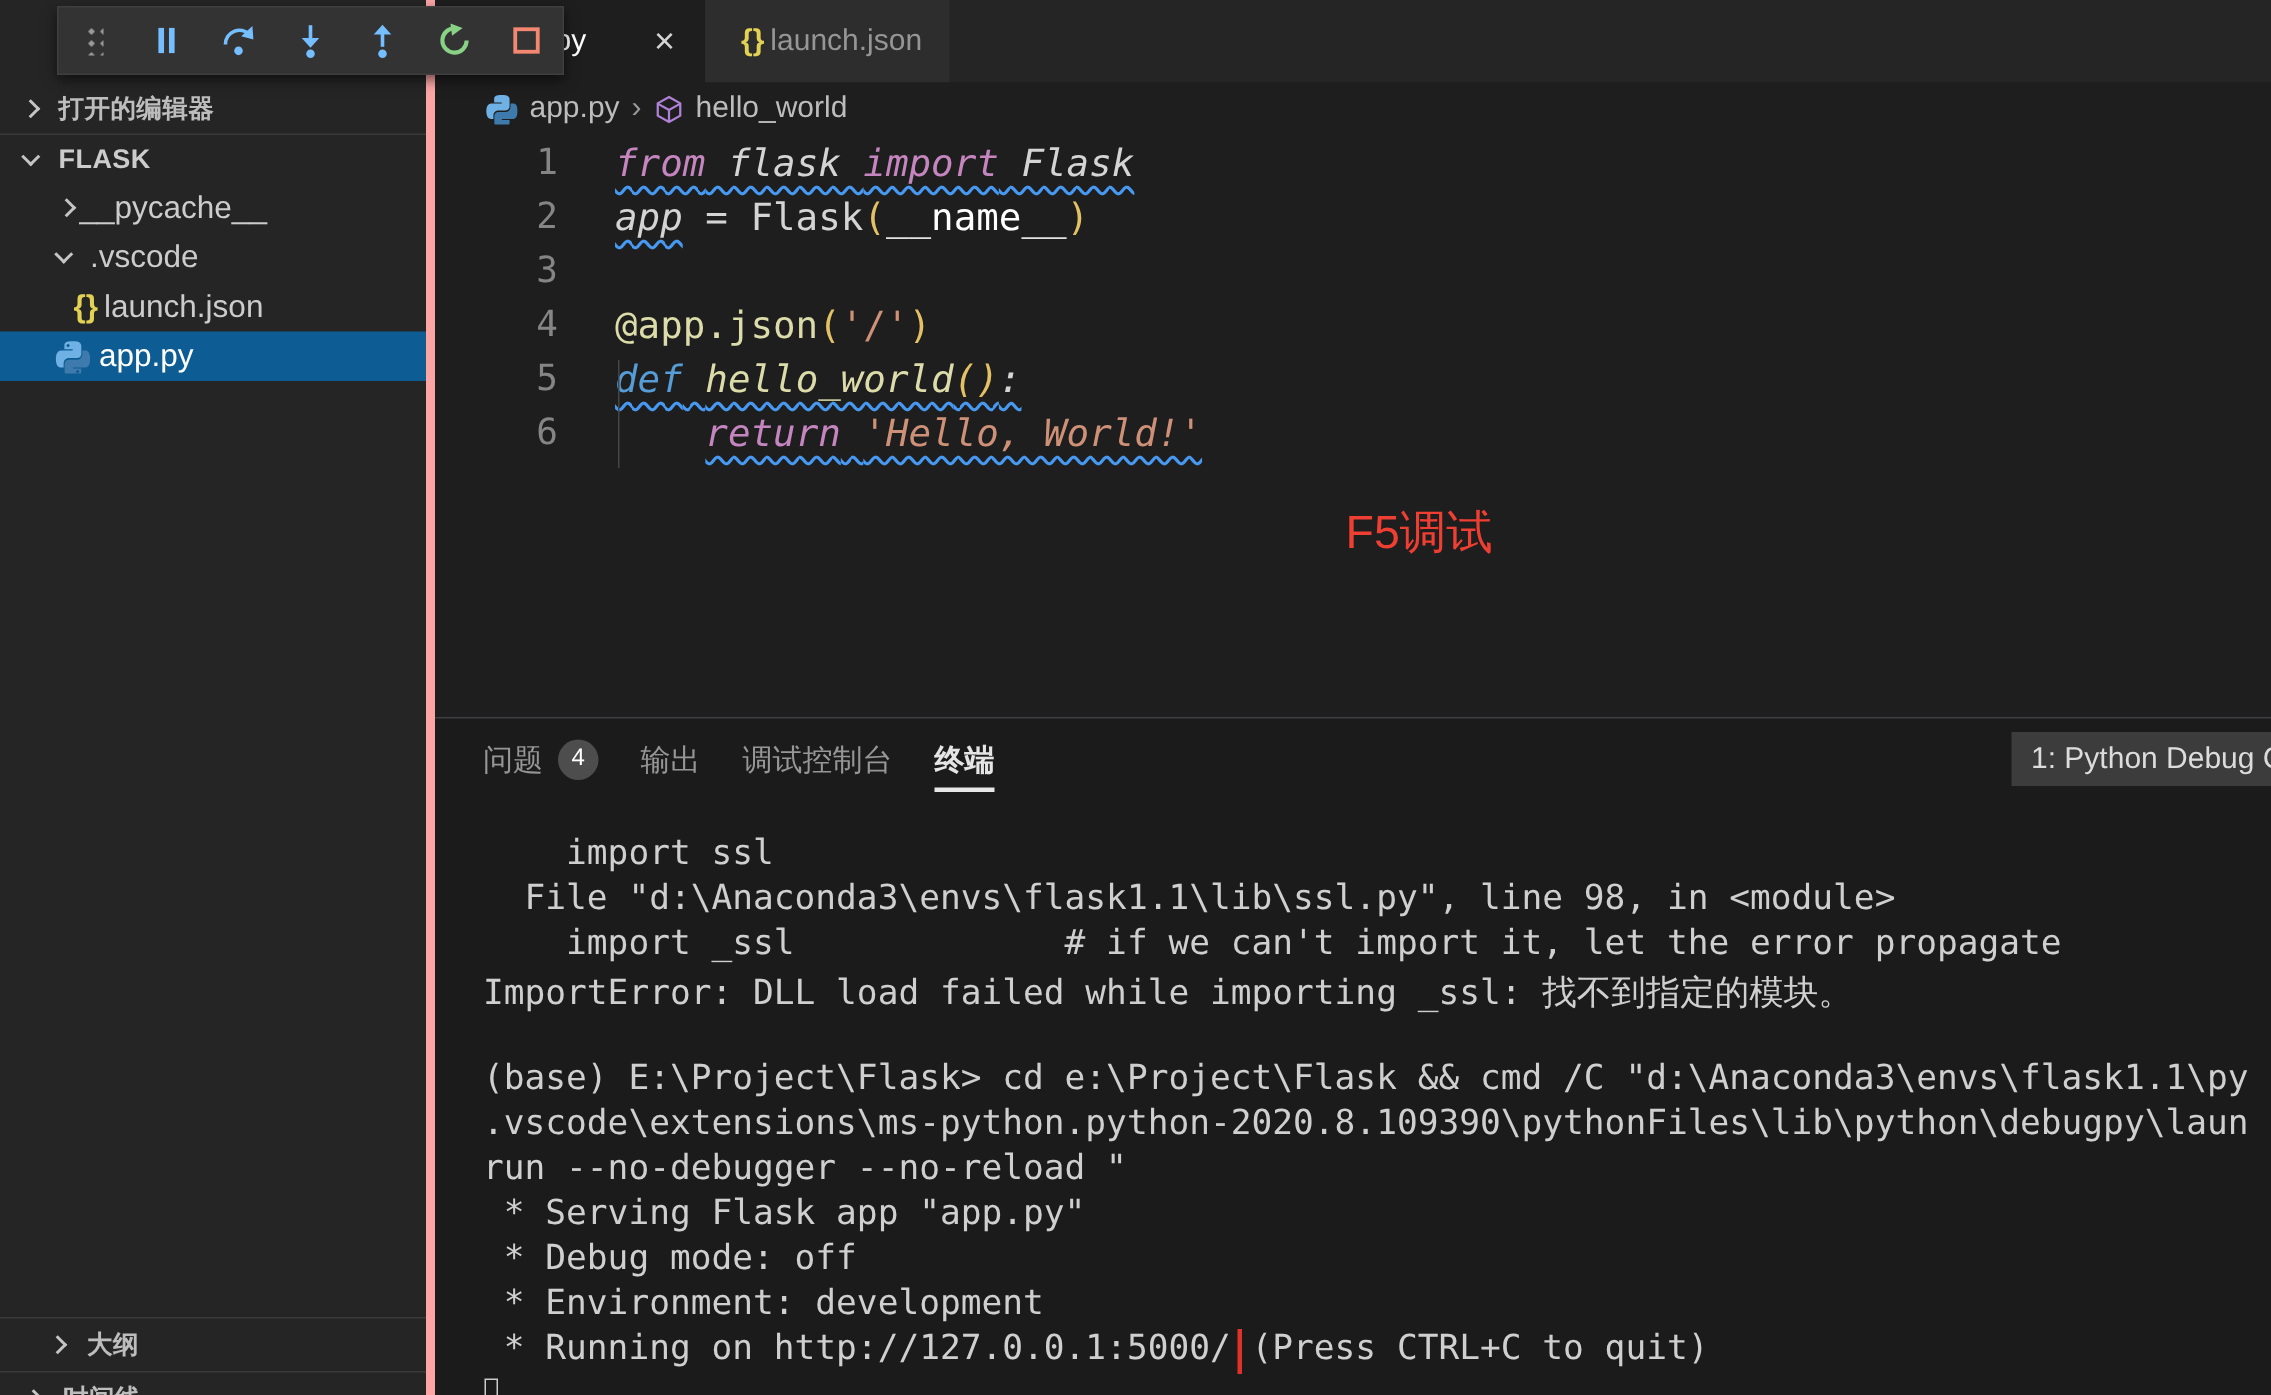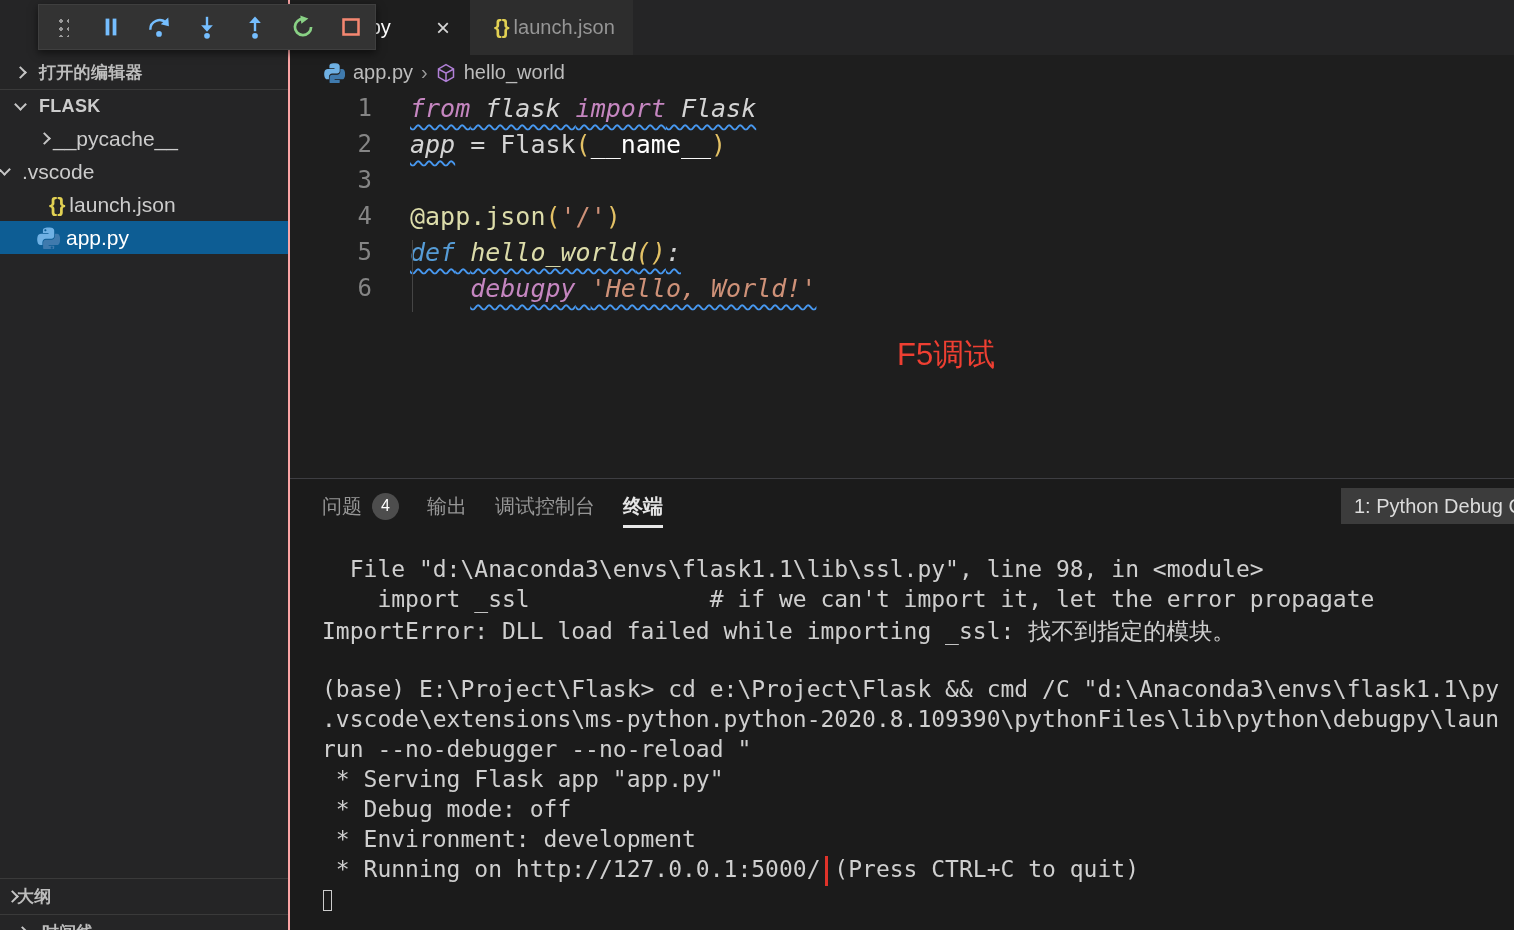--- a/index.html
+++ b/index.html
@@ -1,21 +1,21 @@
 <!DOCTYPE html>
 <html><head>
 <meta charset="utf-8">
 <style>
   * { box-sizing: border-box; margin: 0; padding: 0; }
   html,body { width:1514px; height:930px; overflow:hidden; background:#1e1e1e;
               font-family:"Liberation Sans","DejaVu Sans",sans-serif; }
 
   
   #sidebar { position:absolute; left:0; top:0; width:290px; height:930px;
-             background:#252526; color:#cccccc; border-right:2px solid #fca5a5; }
+             background:#252526; color:#cccccc; border-right:6px solid #fca5a5; }
   .side-row { display:flex; align-items:center; position:absolute; left:0; width:100%; }
   .sect-head { font-weight:bold; font-size:17px; color:#bdbdbd; letter-spacing:.3px; }
   .sep { position:absolute; left:0; width:100%; height:1px; background:#3a3a3a; }
   .chev { display:inline-block; width:9px; height:9px;
           border-right:2px solid #c5c5c5; border-bottom:2px solid #c5c5c5; flex:none; }
   .chev.right { transform:rotate(-45deg); }
   .chev.down  { transform:rotate(45deg); margin-top:-4px; }
   .tree-label { font-size:21px; color:#cccccc; white-space:nowrap; }
   .braces { color:#e2d153; font-weight:bold; font-size:21px; margin-right:4px; }
   .selected-row { background:#0d5d94; }
@@ -93,40 +93,40 @@
   <div class="side-row" style="top:90px; height:32px; padding-left:16px; gap:14px;">
     <span class="chev down"></span>
     <span class="sect-head" style="font-size:18px; color:#cccccc;">FLASK</span>
   </div>
 
   <div class="side-row" style="top:122px; height:33px; padding-left:40px; gap:4px;">
     <span class="chev right"></span>
     <span class="tree-label">__pycache__</span>
   </div>
 
-  <div class="side-row" style="top:155px; height:33px; gap:13px;">
+  <div class="side-row" style="top:155px; height:33px; padding-left:38px; gap:13px;">
     <span class="chev down"></span>
     <span class="tree-label">.vscode</span>
   </div>
 
   <div class="side-row" style="top:188px; height:33px; padding-left:49px;">
     <span class="braces">{}</span>
     <span class="tree-label">launch.json</span>
   </div>
 
   <div class="side-row selected-row" style="top:221px; height:33px; padding-left:37px; gap:6px;">
     <svg width="23" height="23" viewBox="0 0 48 48">
       <path fill="#6fb1e4" d="M23.8 3c-2 0-3.9.2-5.6.5-4.9.9-5.8 2.7-5.8 6v4.9h11.6v1.6H8.4c-3.4 0-6.3 2-7.2 5.9-1 4.4-1.1 7.2 0 11.8.8 3.4 2.8 5.9 6.1 5.9h4v-5.9c0-3.8 3.3-7.2 7.2-7.2h11.6c3.2 0 5.8-2.6 5.8-5.8V9.5c0-3.1-2.6-5.5-5.8-6-2-.3-4.1-.5-6.3-.5zm-6.3 3.8c1.2 0 2.2 1 2.2 2.2s-1 2.2-2.2 2.2-2.2-1-2.2-2.2 1-2.2 2.2-2.2z"></path>
       <path fill="#3f7aad" d="M37.3 15.9v5.6c0 4-3.4 7.4-7.2 7.4H18.5c-3.1 0-5.8 2.7-5.8 5.8v10.9c0 3.1 2.7 4.9 5.8 5.8 3.6 1.1 7.1 1.3 11.6 0 2.9-.8 5.8-2.5 5.8-5.8v-4.4H24.3v-1.6h17.4c3.4 0 4.6-2.3 5.8-5.9 1.2-3.6 1.2-7.1 0-11.8-.8-3.4-2.4-5.9-5.8-5.9h-4.4zM30.8 43c1.2 0 2.2 1 2.2 2.2s-1 2.2-2.2 2.2-2.2-1-2.2-2.2 1-2.2 2.2-2.2z"></path>
     </svg>
     <span class="tree-label">app.py</span>
   </div>
 
   <div class="sep" style="top:878px;"></div>
-  <div class="side-row" style="top:880px; height:33px; padding-left:8px; ">
+  <div class="side-row" style="top:880px; height:33px; padding-left:34px; gap:15px;">
     <span class="chev right"></span>
     <span class="sect-head">大纲</span>
   </div>
   <div class="sep" style="top:914px;"></div>
   <div class="side-row" style="top:917px; height:30px; padding-left:18px; gap:15px;">
     <span class="chev right"></span>
     <span class="sect-head">时间线</span>
   </div>
 </div>
 
@@ -213,21 +213,21 @@
   <div class="cline">
     <span class="ln">4</span>
     <span class="ctext"><span class="t-fn">@app.json</span><span class="t-gold">(</span><span class="t-str">'/'</span><span class="t-gold">)</span></span>
   </div>
   <div class="cline">
     <span class="ln">5</span>
     <span class="ctext"><span class="sq"><span class="t-blue">def</span><span class="t-plain"> </span><span class="t-fn">hello_world</span><span class="t-gold">()</span><span class="t-plain">:</span></span></span>
   </div>
   <div class="cline">
     <span class="ln">6</span>
-    <span class="ctext"><span class="t-plain">    </span><span class="sq"><span class="t-pink">debugpy</span><span class="t-plain"> </span><span class="t-str">'Hello, World!'</span></span></span>
+    <span class="ctext"><span class="t-plain">    </span><span class="sq"><span class="t-pink">return</span><span class="t-plain"> </span><span class="t-str">'Hello, World!'</span></span></span>
   </div>
   <div id="indent-guide"></div>
 </div>
 
 <div id="annotation">F5调试</div>
 
 <div id="panel">
   <div id="panel-tabs">
     <div class="ptab">
       <span>问题</span>
@@ -242,20 +242,21 @@
     <div class="ptab active">
       <span>终端</span>
     </div>
   </div>
 
   <div id="debug-dropdown">
     <span>1: Python Debug C</span>
   </div>
 
   <div id="terminal">
+    <div class="tline">    import ssl</div>
     <div class="tline">  File "d:\Anaconda3\envs\flask1.1\lib\ssl.py", line 98, in &lt;module&gt;</div>
     <div class="tline">    import _ssl             # if we can't import it, let the error propagate</div>
     <div class="tline">ImportError: DLL load failed while importing _ssl: 找不到指定的模块。</div>
     <div class="tline"></div>
     <div class="tline">(base) E:\Project\Flask&gt; cd e:\Project\Flask &amp;&amp; cmd /C "d:\Anaconda3\envs\flask1.1\py</div>
     <div class="tline">.vscode\extensions\ms-python.python-2020.8.109390\pythonFiles\lib\python\debugpy\laun</div>
     <div class="tline">run --no-debugger --no-reload "</div>
     <div class="tline"> * Serving Flask app "app.py"</div>
     <div class="tline"> * Debug mode: off</div>
     <div class="tline"> * Environment: development</div>

